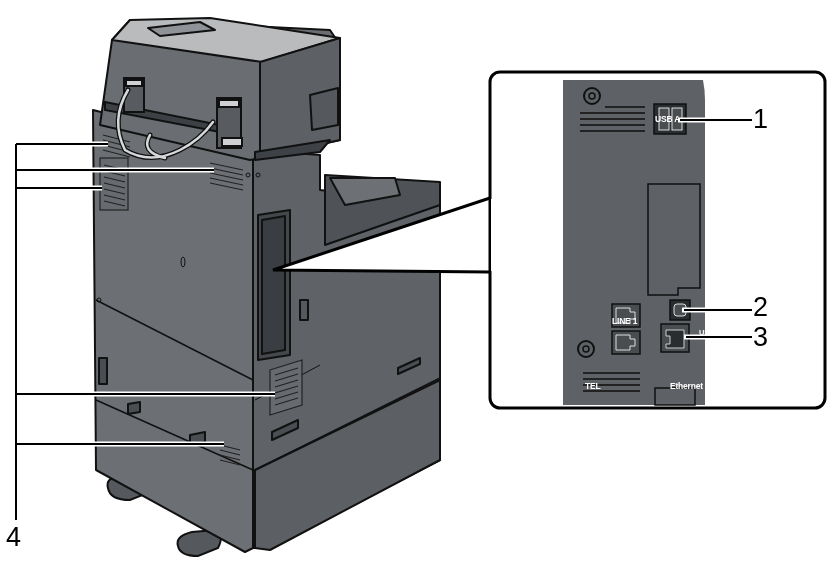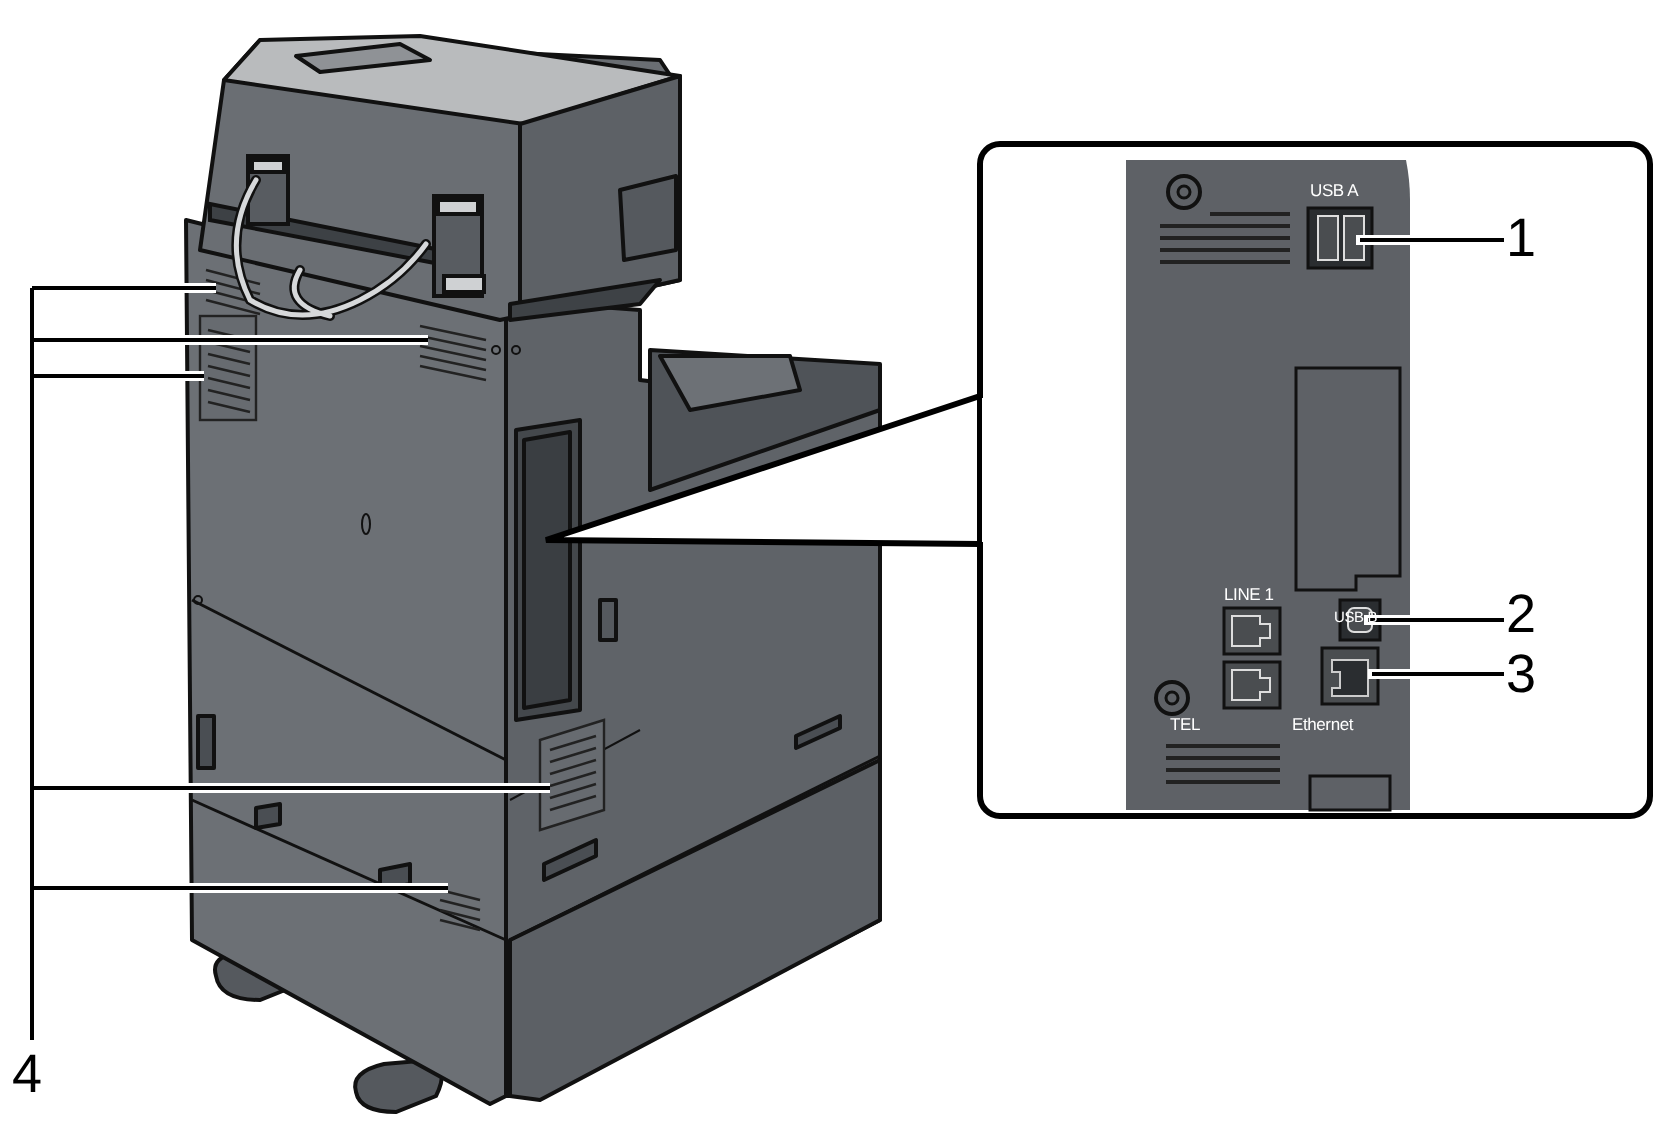--- a/index.html
+++ b/index.html
@@ -1,19 +1,19 @@
 <!DOCTYPE html>
 <html><head>
 <meta charset="utf-8">
 <style>
   html,body{margin:0;padding:0;background:#ffffff;}
   body{width:830px;height:572px;position:relative;overflow:hidden;font-family:"Liberation Sans",sans-serif;}
   svg{position:absolute;left:0;top:0;}
   .num{position:absolute;font-family:"Liberation Sans",sans-serif;font-size:27px;color:#000;line-height:1;}
-  .port-label{position:absolute;font-family:"Liberation Sans",sans-serif;font-size:8.5px;color:#ffffff;font-weight:normal;letter-spacing:-0.2px;}
+  .port-label{position:absolute;font-family:"Liberation Sans",sans-serif;font-size:8.5px;color:#ffffff;font-weight:bold;letter-spacing:-0.2px;margin-top:24px;}
 </style>
 </head>
 <body>
 
 <svg width="830" height="572" viewBox="0 0 830 572" xmlns="http://www.w3.org/2000/svg">
 
   <g stroke="#111" stroke-width="2">
     <path d="M108 488 Q105 478 120 476 L148 474 Q158 478 150 492 L130 500 Q110 500 108 488Z" fill="#55595e"></path>
     <path d="M178 546 Q175 536 192 532 L215 530 Q225 534 218 548 L198 556 Q180 556 178 546Z" fill="#55595e"></path>
   </g>
@@ -197,21 +197,21 @@
       </g>
     <g stroke="#000" stroke-width="2">
         <line x1="680" y1="120" x2="752" y2="120"></line>
         <line x1="684" y1="310" x2="752" y2="310"></line>
         <line x1="686" y1="337" x2="752" y2="337"></line>
       </g>
   </g>
 </svg>
 
 <span class="port-label" style="left:655px;top:90px;">USB A</span>
-<span class="port-label" style="left:651px;top:304px;font-size:7.5px;padding-left:16px;">USB B</span>
+<span class="port-label" style="left:683px;top:304px;font-size:7.5px;padding-left:16px;">USB B</span>
 <span class="port-label" style="left:612px;top:292px;">LINE 1</span>
 <span class="port-label" style="left:585px;top:357px;">TEL</span>
-<span class="port-label" style="left:646px;top:357px;">Ethernet</span>
+<span class="port-label" style="left:670px;top:357px;">Ethernet</span>
 
 <span class="num" style="left:753px;top:106px;">1</span>
 <span class="num" style="left:753px;top:294px;">2</span>
 <span class="num" style="left:753px;top:324px;">3</span>
 <span class="num" style="left:6px;top:524px;">4</span>
 
 </body></html>

